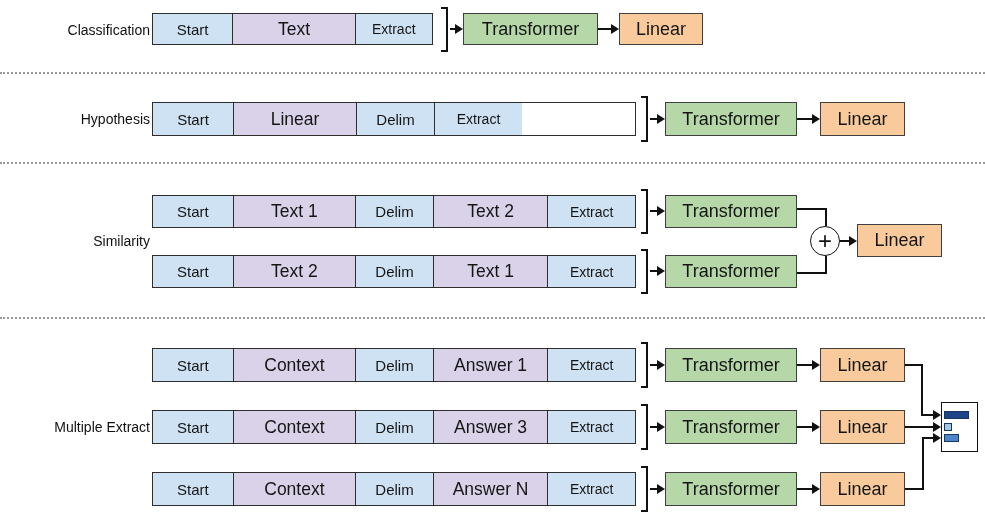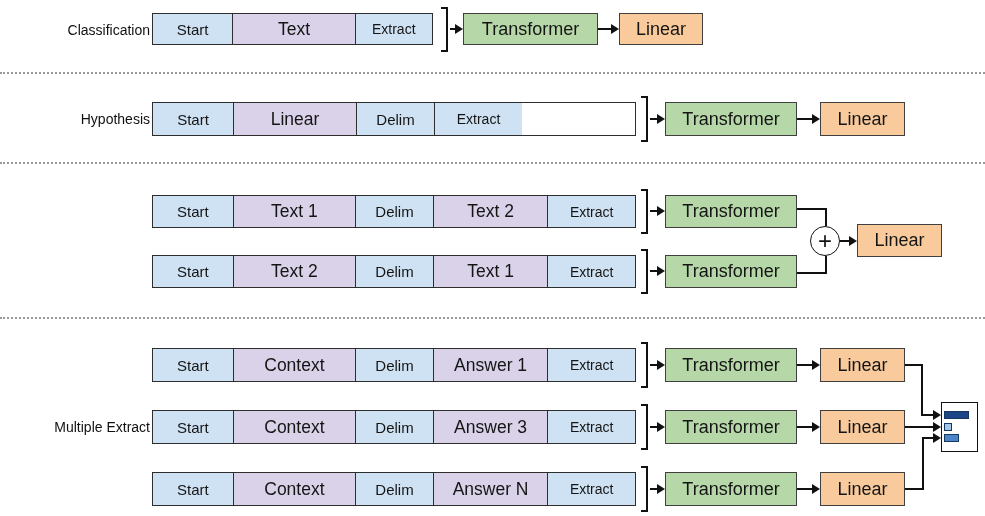--- a/index.html
+++ b/index.html
@@ -64,20 +64,21 @@
   <div class="bracket" style="left:641px;top:96px;height:46px;"></div>
   <div class="hline" style="left:650px;top:118px;width:7px;"></div>
   <div class="ahead" style="left:657px;top:114px;"></div>
   <div class="gbox" style="left:665px;top:102px;width:132px;height:34px;">Transformer</div>
   <div class="hline" style="left:797px;top:118px;width:15px;"></div>
   <div class="ahead" style="left:812px;top:114px;"></div>
   <div class="obox" style="left:820px;top:102px;width:85px;height:34px;">Linear</div>
 
   <div class="sep" style="top:162px;"></div>
 
+  <div class="slabel" style="top:229px;">Similarity</div>
   <div class="tokrow" style="left:152px;top:195px;width:484px;height:33px;">
     <div class="seg blue f-sm" style="width:80px;">Start</div>
     <div class="seg lav f-lg" style="width:123px;">Text 1</div>
     <div class="seg blue f-sm" style="width:78px;">Delim</div>
     <div class="seg lav f-lg" style="width:115px;">Text 2</div>
     <div class="seg blue f-xs" style="width:88px;">Extract</div>
   </div>
   <div class="tokrow" style="left:152px;top:255px;width:484px;height:33px;">
     <div class="seg blue f-sm" style="width:80px;">Start</div>
     <div class="seg lav f-lg" style="width:123px;">Text 2</div>

